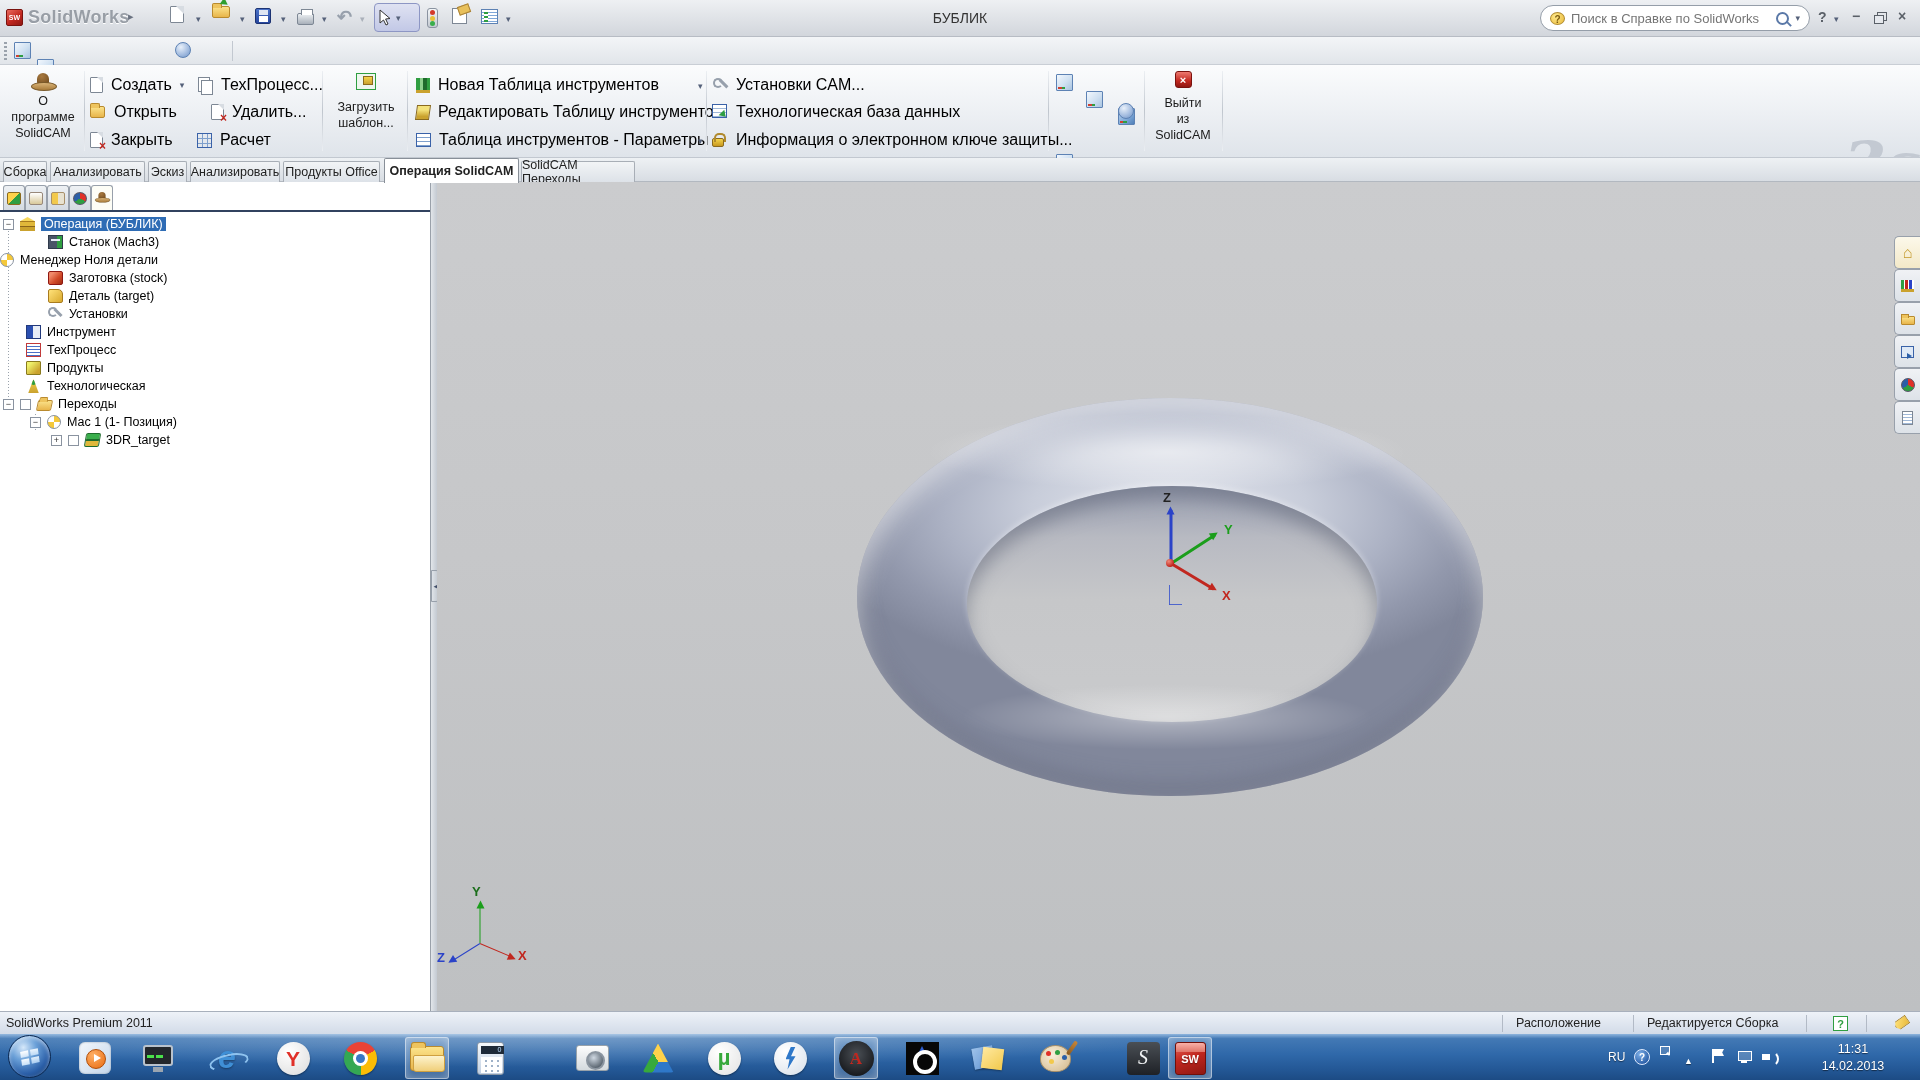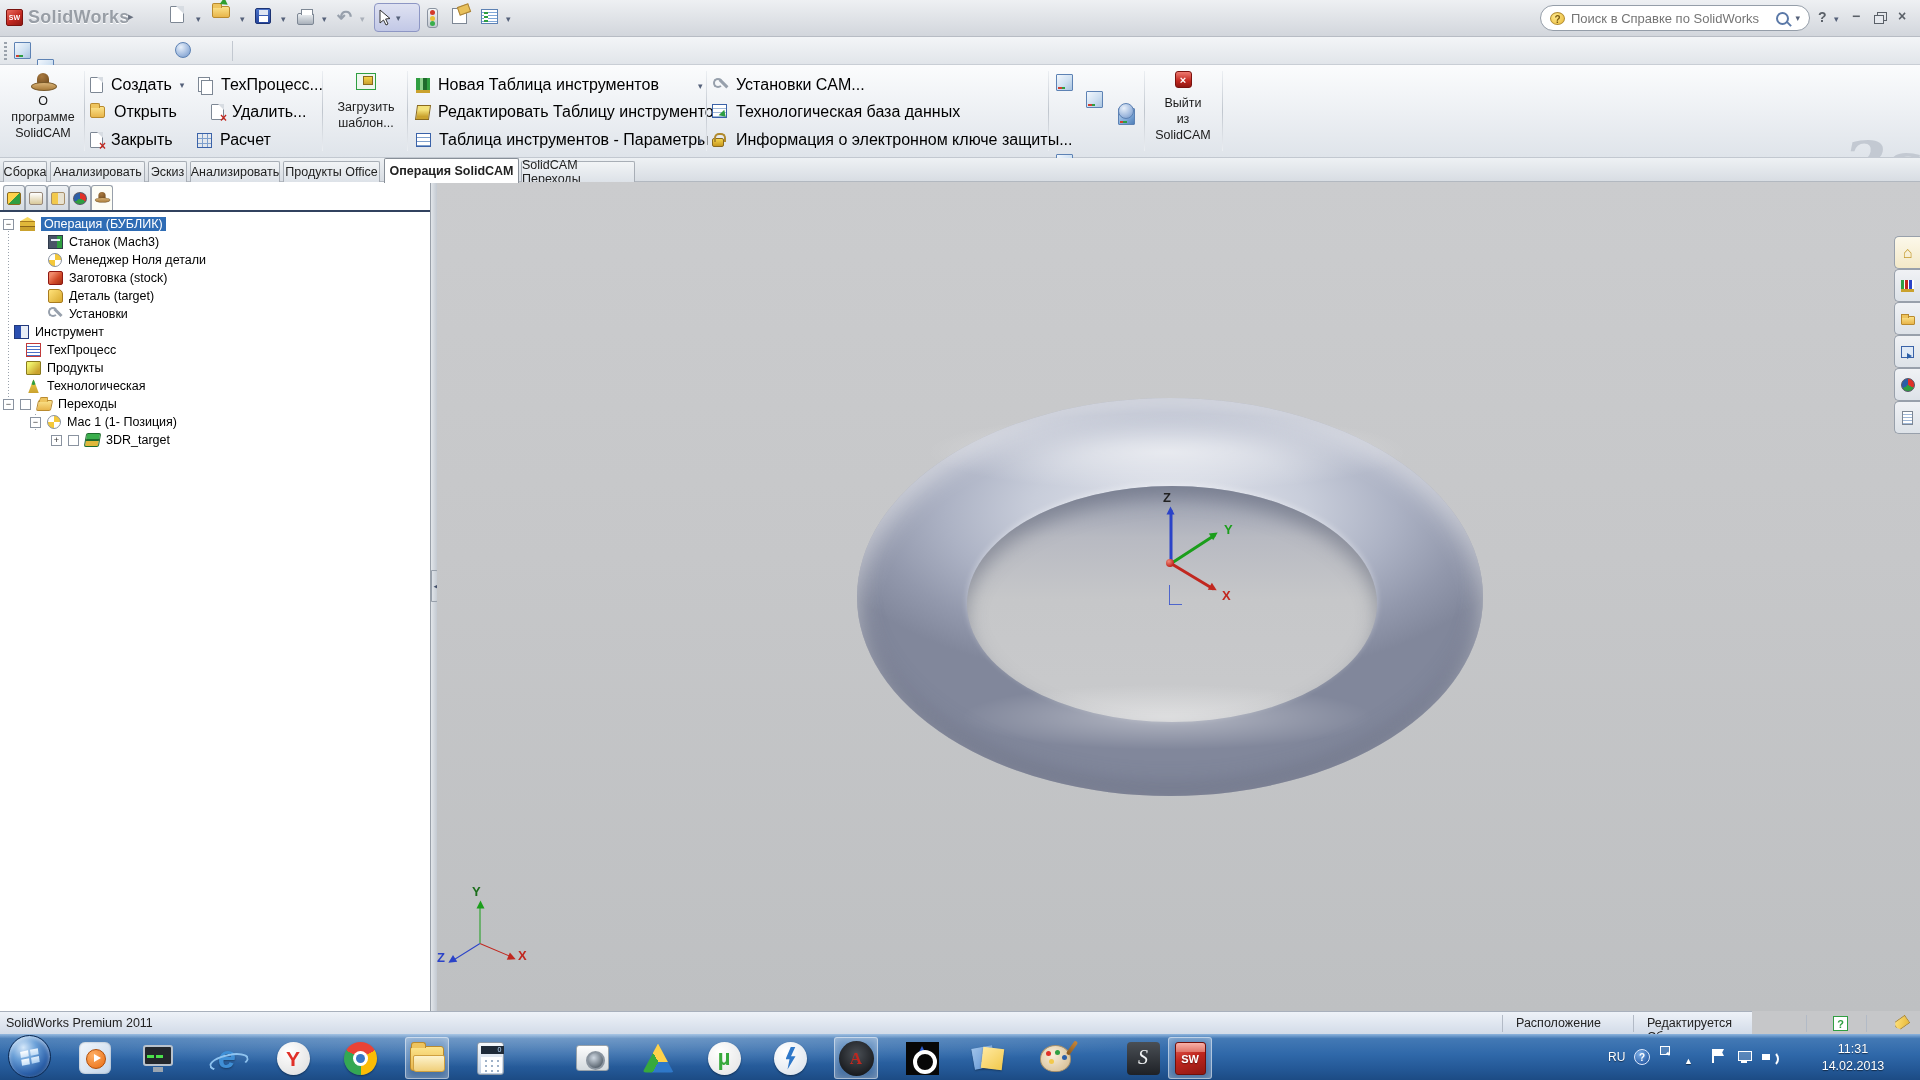--- a/index.html
+++ b/index.html
@@ -152,21 +152,21 @@
 .tptab.active{background:linear-gradient(#fcf8ea,#f3e9c8)}
 .tp-home{font-size:16px;color:#c59a2e;font-weight:bold;line-height:14px}
 .tp-lib{width:13px;height:12px;background:linear-gradient(90deg,#2f9e41 0 3px,#fff 3px 4px,#c1271f 4px 7px,#fff 7px 8px,#2b43c8 8px 11px,#fff 11px);border-bottom:3px solid #caa22e}
 .tp-folder{width:14px;height:9px;background:linear-gradient(#fbe28a,#e8b54b);border:1px solid #b98a2e;border-radius:1px;position:relative;margin-top:3px}
 .tp-folder::before{content:"";position:absolute;left:-1px;top:-3px;width:6px;height:3px;background:#eec45e;border:1px solid #b98a2e;border-bottom:none}
 .tp-vp{width:13px;height:12px;border:1px solid #3a62a8;background:#dfe9f6;position:relative}
 .tp-vp::after{content:"";position:absolute;right:-2px;bottom:-2px;border:3px solid transparent;border-left:5px solid #2b5fa8}
 .tp-ball{width:14px;height:14px;border-radius:50%;background:conic-gradient(#e03028 0 33%,#2f9e41 0 66%,#2b5fa8 0);border:1px solid #556}
 .tp-doc{width:11px;height:14px;background:#fff;border:1px solid #7d8794;background-image:repeating-linear-gradient(180deg,transparent 0 2px,#9fb8d8 2px 3px)}
 
-#statusbar{position:absolute;left:0;top:1011px;width:1752px;height:23px;background:linear-gradient(#eef2f8,#d2dbe8);border-top:1px solid #a8b0bc;font-size:12.5px;color:#222}
+#statusbar{position:absolute;left:0;top:1011px;width:1920px;height:23px;background:linear-gradient(#eef2f8,#d2dbe8);border-top:1px solid #a8b0bc;font-size:12.5px;color:#222}
 .ssep{position:absolute;top:3px;width:1px;height:17px;background:#b2bac6}
 .qhelp{position:absolute;width:15px;height:15px;background:#fff;border:1px solid #2f9e41;color:#2f9e41;font-weight:bold;font-size:11px;text-align:center;line-height:14px;top:4px}
 .stag{position:absolute;top:6px;width:15px;height:10px;background:linear-gradient(135deg,#ffe27a,#e8b93a);border:1px solid #b08a2e;clip-path:polygon(0 50%,22% 0,100% 0,100% 100%,22% 100%);transform:rotate(-35deg)}
 
 #taskbar{position:absolute;left:0;top:1034px;width:1920px;height:46px;background:linear-gradient(180deg,#8db4dd 0%,#4379b5 10%,#2f68a9 45%,#235795 78%,#1c4b84 100%)}
 #taskbar::before{content:"";position:absolute;inset:0;background:radial-gradient(ellipse 60% 120% at 28% 0%,rgba(255,255,255,.28),transparent 60%)}
 #start-orb{position:absolute;left:8px;top:1035px;width:43px;height:43px;border-radius:50%;background:radial-gradient(circle at 35% 28%,#d6e8fa 0%,#6aa0d8 32%,#2b5fa8 66%,#123564 100%);border:1px solid #0d2a52;box-shadow:inset 0 2px 4px rgba(255,255,255,.6)}
 #start-orb::after{content:"";position:absolute;left:12px;top:14px;width:18px;height:15px;transform:rotate(-8deg) skewY(-4deg);background:linear-gradient(#ffffff,#cfe4f8) 0 0/8px 6px no-repeat,linear-gradient(#eaf4fd,#bcd9f5) 10px 0/8px 6px no-repeat,linear-gradient(#f4faff,#c8e0f6) 0 8px/8px 6px no-repeat,linear-gradient(#e0eefb,#aacdf0) 10px 8px/8px 6px no-repeat}
 .slot{position:absolute;top:1037px;width:44px;height:42px;display:flex;align-items:center;justify-content:center}
 .slot.active{background:rgba(255,255,255,.16);border:1px solid rgba(255,255,255,.55);border-radius:3px;box-shadow:inset 0 0 8px rgba(255,255,255,.35)}
@@ -266,20 +266,21 @@
         </div>
       </div>
     <div class="qico" style="left:452px">
         <div class="ic-props"></div>
       </div>
     <div class="qico" style="left:481px">
         <div class="ic-options"></div>
       </div>
     <span class="abs caret" style="left:506px;top:14px">▾</span>
 
+    <div id="doc-title">БУБЛИК</div>
 
     <div id="searchbox">
       <div class="balloon">?</div>
       <input type="text" placeholder="Поиск в Справке по SolidWorks" style="">
       <div class="mag"></div>
       <span class="caret">▾</span>
     </div>
     <span class="winbtn" style="left:1818px;top:9px">?</span>
     <span class="abs caret" style="left:1834px;top:14px">▾</span>
     <span class="winbtn" style="left:1852px">−</span>
@@ -478,37 +479,37 @@
 
     <div class="trow" style="top:33px;padding-left:3px">
       <span class="texp">−</span>
       <div class="tico ico-op"></div>
       <span class="sel">Операция (БУБЛИК)</span>
     </div>
     <div class="trow" style="top:51px;padding-left:48px">
       <div class="tico ico-machine"></div>
       <span>Станок (Mach3)</span>
     </div>
-    <div class="trow" style="top:69px;padding-left:48px">
+    <div class="trow" style="top:69px;">
       <div class="tico ico-zero"></div>
       <span>Менеджер Ноля детали</span>
     </div>
     <div class="trow" style="top:87px;padding-left:48px">
       <div class="tico ico-stock"></div>
       <span>Заготовка (stock)</span>
     </div>
     <div class="trow" style="top:105px;padding-left:48px">
       <div class="tico ico-target"></div>
       <span>Деталь (target)</span>
     </div>
     <div class="trow" style="top:123px;padding-left:48px">
       <div class="tico ico-wrench"></div>
       <span>Установки</span>
     </div>
-    <div class="trow" style="top:141px;padding-left:14px">
+    <div class="trow" style="top:141px;padding-left:26px">
       <div class="tico ico-tool"></div>
       <span>Инструмент</span>
     </div>
     <div class="trow" style="top:159px;padding-left:26px">
       <div class="tico ico-process"></div>
       <span>ТехПроцесс</span>
     </div>
     <div class="trow" style="top:177px;padding-left:26px">
       <div class="tico ico-geom"></div>
       <span>Продукты</span>

